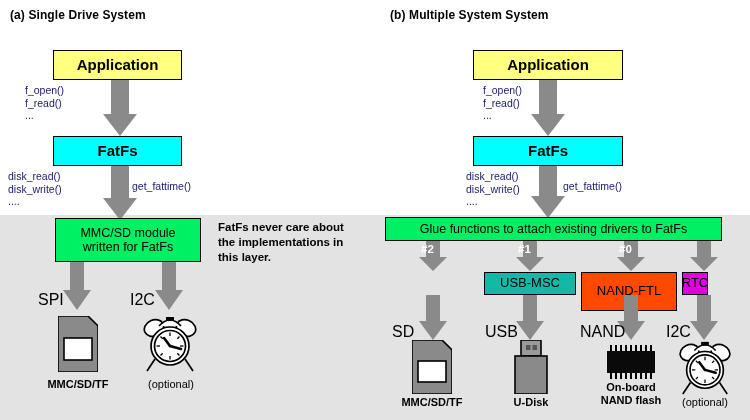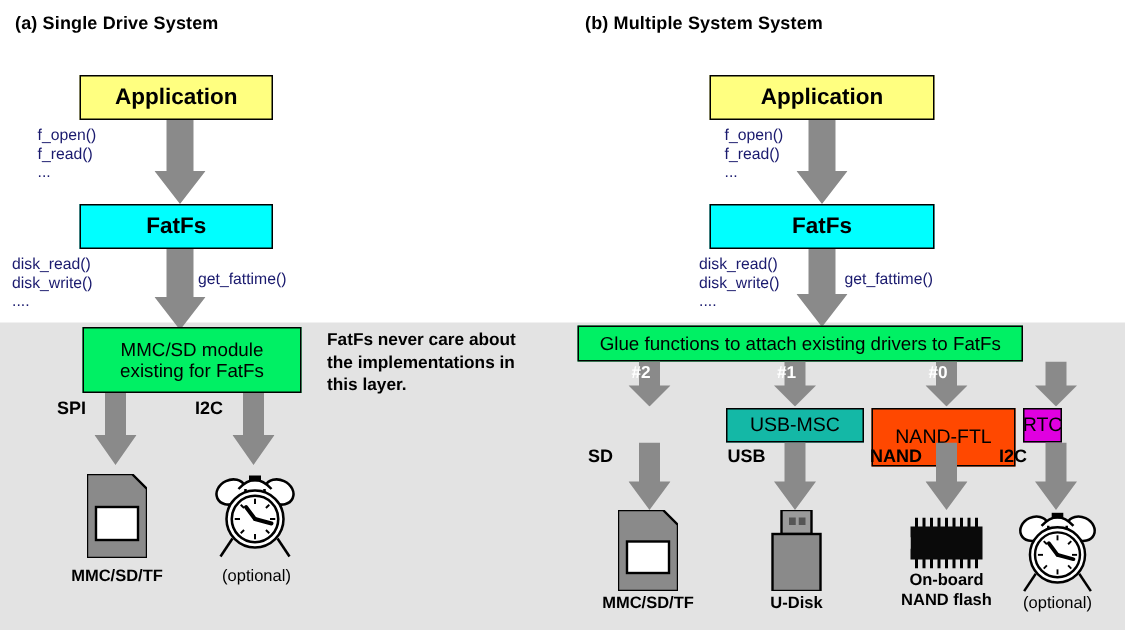--- a/index.html
+++ b/index.html
@@ -31,21 +31,21 @@
     line-height: 1.15;
   }
   .box.bold { font-weight: bold; }
 
   .arrow { position: absolute; }
 
   .lbl {
     position: absolute; white-space: pre; color: #1a1a6e;
     font-size: 10.5px; line-height: 12.5px;
   }
-  .lbl.black { color: #000000; font-weight: bold; font-size: 12px; }
+  .lbl.black { color: #000000; font-weight: normal; font-size: 16px; margin-top: 28px; }
   .lbl.white { color: #ffffff; font-weight: bold; font-size: 11.5px; }
 
   .note {
     position: absolute; font-size: 11.5px; font-weight: bold; color: #000000;
     line-height: 15px; white-space: pre-line;
   }
 
   .caption {
     position: absolute; font-size: 11px; font-weight: bold; color: #000000;
     text-align: center; white-space: pre-line; line-height: 13px;
@@ -83,21 +83,21 @@
       <polygon points="8,0 26,0 26,32 34,32 17,54 0,32 8,32" fill="#8a8a8a"></polygon>
     </svg>
   </div>
 
   <div class="lbl" style="left:8px; top:170px;">disk_read()
 disk_write()
 ....</div>
   <div class="lbl" style="left:132px; top:180px;">get_fattime()</div>
 
   <div class="box" style="left:55px; top:218px; width:146px; height:44px; font-size:12.5px; background:#00f064; white-space:pre-line;">MMC/SD module
-existing for FatFs</div>
+written for FatFs</div>
 
   <div class="arrow" style="left:63px; top:262px;">
     <svg width="28" height="48" viewBox="0 0 28 48">
       <polygon points="7,0 21,0 21,28 28,28 14,48 0,28 7,28" fill="#8a8a8a"></polygon>
     </svg>
   </div>
   <div class="lbl black" style="left:38px; top:266px;">SPI</div>
 
   <div class="arrow" style="left:155px; top:262px;">
     <svg width="28" height="48" viewBox="0 0 28 48">
@@ -166,21 +166,21 @@
   <div class="arrow" style="left:531px; top:166px;">
     <svg width="34" height="52" viewBox="0 0 34 52">
       <polygon points="8,0 26,0 26,30 34,30 17,52 0,30 8,30" fill="#8a8a8a"></polygon>
     </svg>
   </div>
   <div class="lbl" style="left:466px; top:170px;">disk_read()
 disk_write()
 ....</div>
   <div class="lbl" style="left:563px; top:180px;">get_fattime()</div>
 
-  <div class="box" style="left:385px; top:217px; width:297px; height:24px; font-size:12.5px; background:#00f064;">Glue functions to attach existing drivers to FatFs</div>
+  <div class="box" style="left:385px; top:217px; width:337px; height:24px; font-size:12.5px; background:#00f064;">Glue functions to attach existing drivers to FatFs</div>
 
   <div class="arrow" style="left:419px; top:241px;">
     <svg width="28" height="30" viewBox="0 0 28 30">
       <polygon points="7,0 21,0 21,16 28,16 14,30 0,16 7,16" fill="#8a8a8a"></polygon>
     </svg>
   </div>
   <div class="lbl white" style="left:421px; top:243px;">#2</div>
 
   <div class="arrow" style="left:516px; top:241px;">
     <svg width="28" height="30" viewBox="0 0 28 30">

